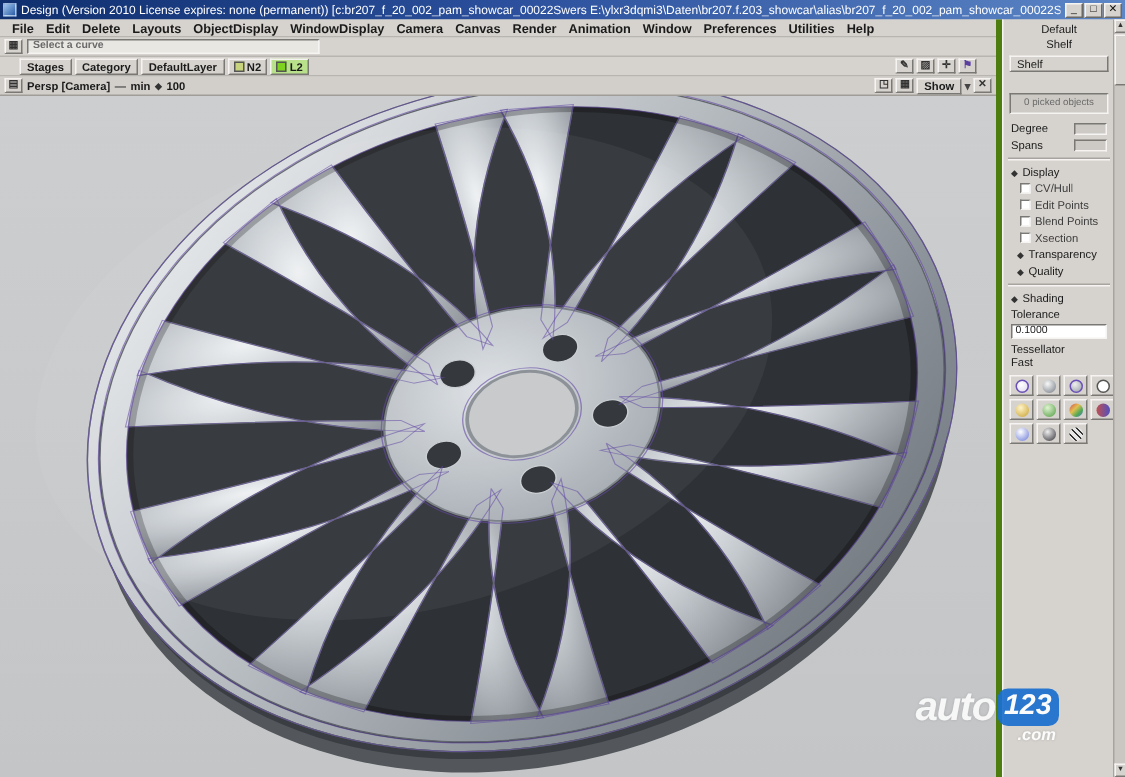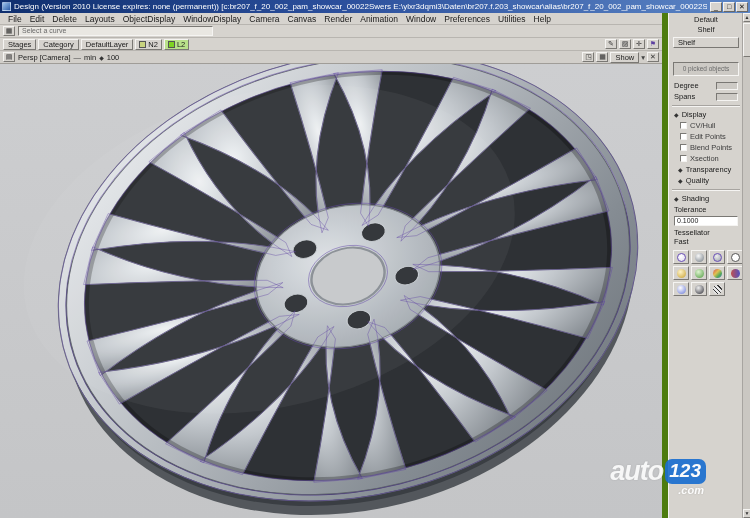--- a/index.html
+++ b/index.html
@@ -8,29 +8,29 @@
   .app { position:relative; width:750px; height:518px; }
 
   
   .titlebar { height:13px; background:linear-gradient(90deg,#0f2f6e,#2b4f9c 45%,#5c86c6); display:flex; align-items:center; gap:3px; padding:0 2px; }
   .app-icon { width:9px; height:9px; flex:0 0 9px; background:linear-gradient(135deg,#9cc4ec,#2a5ca8); border:1px solid rgba(255,255,255,.4); }
   .title-text { flex:1; color:#fff; font-size:8px; white-space:nowrap; overflow:hidden; }
   .win-btns { display:flex; gap:1px; }
   .win-btn { width:12px; height:10px; background:#d6d3ce; border:1px solid; border-color:#f5f4f2 #6b6965 #6b6965 #f5f4f2; font-size:7px; line-height:8px; text-align:center; color:#111; }
 
   .main-row { display:flex; height:505px; }
-  .left-col { width:728px; display:flex; flex-direction:column; border-right:6px solid #4d7c0f; }
+  .left-col { width:728px; display:flex; flex-direction:column; border-right:4px solid #4d7c0f;font-weight:bold; }
 
   
   .menubar { height:12px; display:flex; align-items:center; font-size:8.5px; padding-left:4px; border-bottom:1px solid #b8b5b0; background:#d6d3ce; }
   .menu-item { padding:0 4px; white-space:nowrap; }
   .promptrow { height:13px; display:flex; align-items:center; gap:3px; padding:0 3px; border-bottom:1px solid #b8b5b0; background:#d6d3ce; }
   .mini-btn { width:12px; height:10px; background:#d6d3ce; border:1px solid; border-color:#f5f4f2 #7a7874 #7a7874 #f5f4f2; font-size:7px; line-height:8px; text-align:center; color:#333; }
   .prompt-field { width:195px; height:10px; background:#e9e7e2; border:1px solid; border-color:#7a7874 #f5f4f2 #f5f4f2 #7a7874; font-size:7px; line-height:8px; color:#6a6a6a; padding:0 3px; overflow:hidden; white-space:nowrap; }
-  .layerrow { height:13px; display:flex; align-items:center; gap:2px; padding:0 3px; border-bottom:1px solid #b8b5b0; background:#d6d3ce; }
+  .layerrow { height:13px; display:flex; align-items:center; gap:2px; padding:0 13px; border-bottom:1px solid #b8b5b0; background:#d6d3ce; }
   .bar-btn { background:#d6d3ce; border:1px solid; border-color:#f5f4f2 #7a7874 #7a7874 #f5f4f2; font-size:7.5px; height:11px; line-height:9px; padding:0 4px; white-space:nowrap; }
   .chip { display:inline-flex; align-items:center; gap:2px; background:#d6d3ce; border:1px solid; border-color:#f5f4f2 #7a7874 #7a7874 #f5f4f2; font-size:7.5px; height:11px; padding:0 3px;justify-content:center; }
   .chip.active { background:#b9e08b; }
   .chip .sw { width:7px; height:7px; border:1px solid #555; }
   .row-right { margin-left:auto; display:flex; gap:2px; align-items:center; }
   .flag { color:#5b3fa0; }
 
   
   .vp-header { height:13px; display:flex; align-items:center; gap:3px; font-size:7.5px; padding:0 3px; background:#d2cfca; border-bottom:1px solid #a09d98; }
   .vp-label { white-space:nowrap;text-align:center; }

